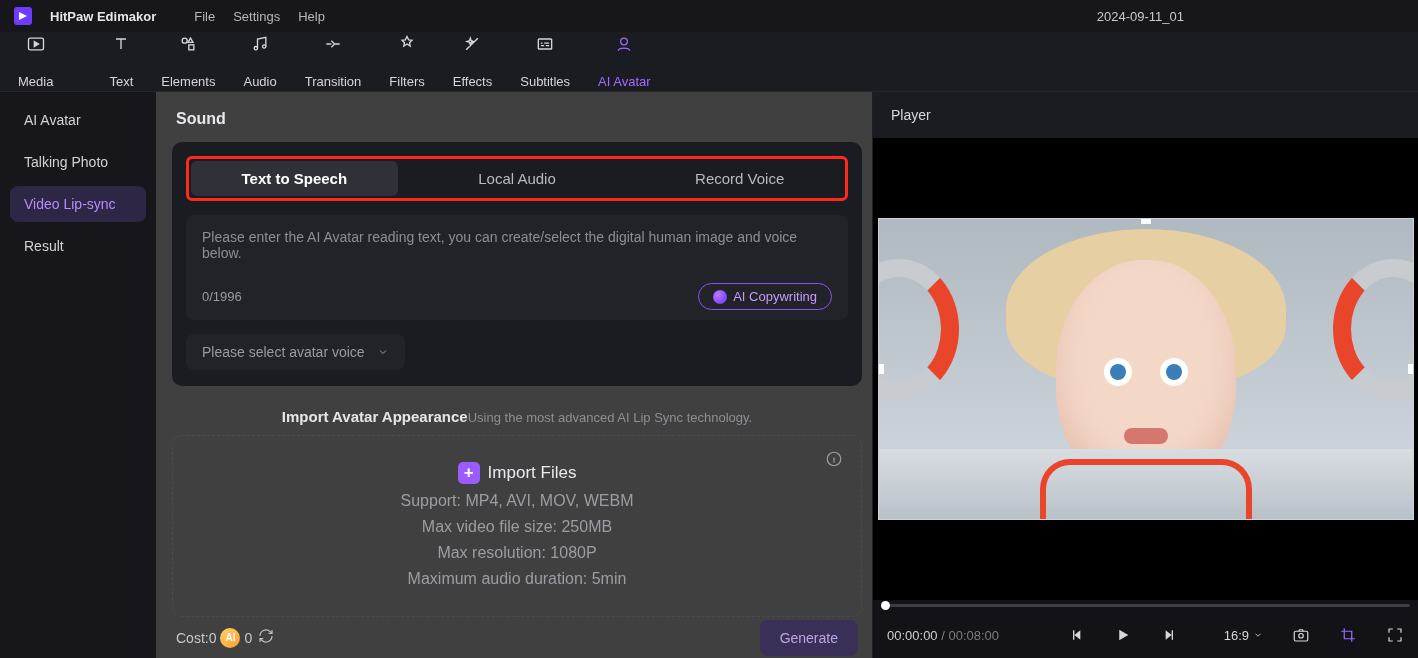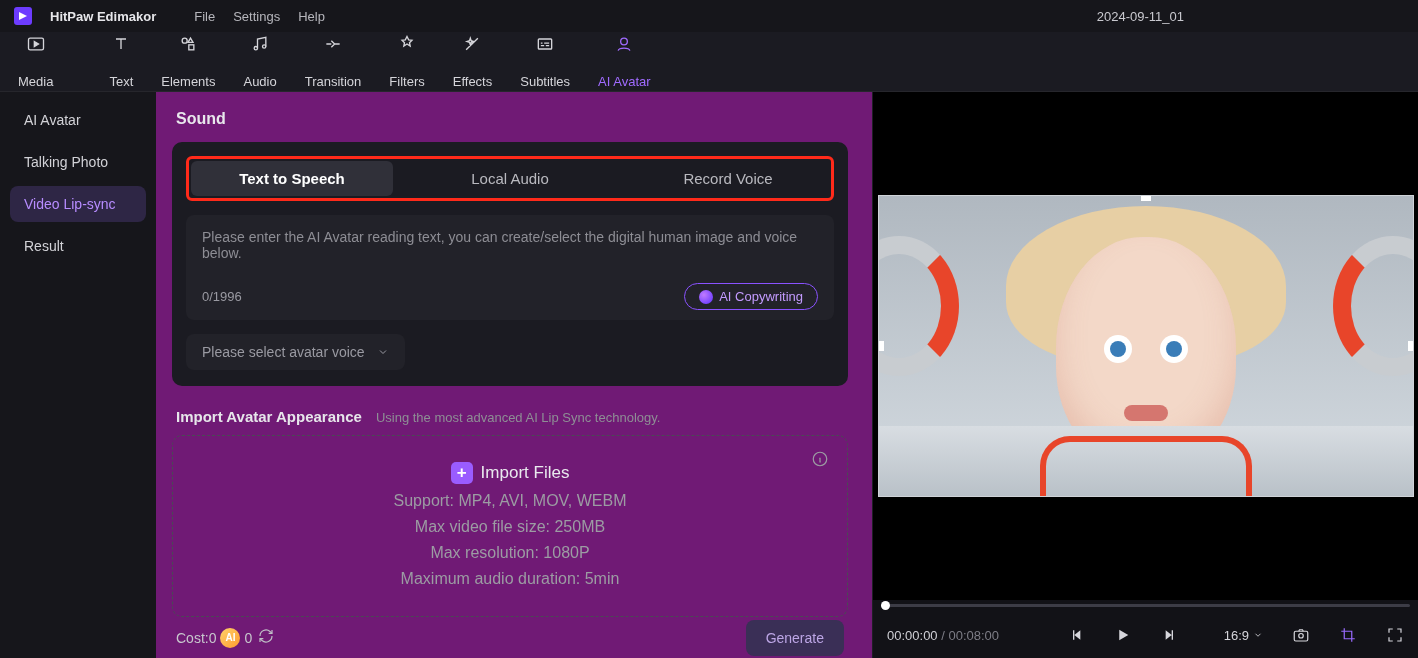--- a/index.html
+++ b/index.html
@@ -16,38 +16,38 @@
 .ribbon .item svg { stroke:#d5d5da; }
 .ribbon .item.active { color:#a06bff; }
 .ribbon .item.active svg { stroke:#a06bff; }
 .ribbon .dot { width:4px; height:4px; background:#a06bff; border-radius:50%; position:relative; top:-42px; left:26px; }
 
 .body { display:flex; height: 566px; }
 .sidebar { width: 156px; padding: 10px 10px; background:#16161b; }
 .sidebar .sbtn { padding:10px 14px; border-radius:8px; color:#d2d2d7; font-size:14px; cursor:pointer; margin-bottom:6px; }
 .sidebar .sbtn.active { background:#2e2645; color:#b78cff; }
 
-.main { flex:1; background:#701a75; padding: 12px 24px 0 16px; display:flex; flex-direction:column; min-width:0; }
+.main { flex:1; background:#404040; padding: 12px 10px 0 16px; display:flex; flex-direction:column; min-width:0; }
 .section-title { font-size:16px; font-weight:600; color:#e8e8ec; margin: 6px 4px 14px; }
 
 .sound-card { background:#1b1b22; border-radius:10px; padding:14px 14px 16px; }
 .tabs-row { display:flex; gap:16px; border:3px solid #ff2a1a; border-radius:6px; padding:2px 2px; }
 .tab { flex:1; text-align:center; padding:9px 0; font-size:15px; color:#b9b9bf; cursor:pointer; border-radius:6px; }
 .tab.active { background:#303039; color:#fff; font-weight:600; }
 
 .textbox { margin-top:14px; background:#222229; border-radius:8px; padding:14px 16px 10px; }
 .textbox .ph { color:#8d8d94; font-size:14px; min-height:48px; }
 .textbox .bottom { display:flex; justify-content:space-between; align-items:center; margin-top:6px; }
 .counter { color:#9a9aa2; font-size:13px; }
 .copy-btn { border:1px solid #8a52ff; color:#c39bff; border-radius:18px; padding:5px 14px; font-size:13px; display:flex; align-items:center; gap:6px; cursor:pointer; }
 .copy-btn .orb { width:14px; height:14px; border-radius:50%; background: radial-gradient(circle at 35% 35%, #c07bff, #5b2fff); }
 
 .voice-select { margin-top:14px; background:#222229; border-radius:8px; padding:10px 16px; display:inline-flex; align-items:center; gap:12px; color:#9a9aa2; font-size:14px; cursor:pointer; }
 
-.import-header { display:flex; align-items:baseline; gap:14px; margin:22px 4px 10px; }
+.import-header { display:flex; align-items:baseline; margin:22px 4px 10px;justify-content:center; }
 .import-title { font-size:15px; font-weight:600; color:#e6e6ea; }
 .import-sub { font-size:13px; color:#8e8e95; }
 
 .dropzone { border:1.5px dashed #4a4a54; border-radius:10px; padding:26px 10px 28px; position:relative; display:flex; flex-direction:column; align-items:center; gap:8px; color:#9c9ca3; }
 .dropzone .info-ic { position:absolute; top:14px; right:18px; color:#9c9ca3; }
 .import-line { display:flex; align-items:center; gap:8px; color:#e9e9ee; font-size:17px; }
 .plus { width:22px; height:22px; background:#9a5cff; border-radius:5px; display:flex; align-items:center; justify-content:center; color:#fff; font-weight:700; }
 
 .footer { margin-top:auto; height:60px; display:flex; align-items:center; padding:0 4px; }
 .cost { color:#c7c7cd; font-size:14px; }
@@ -239,20 +239,21 @@
         <svg width="16" height="16" viewBox="0 0 24 24" fill="none" stroke="currentColor" stroke-width="1.8">
             <path d="M3 12a9 9 0 0 1 15-6.7L21 8M21 12a9 9 0 0 1-15 6.7L3 16"></path>
             <path d="M21 3v5h-5M3 21v-5h5"></path>
           </svg>
       </span>
       <div class="gen-btn">Generate</div>
     </div>
   </div>
 
   <div class="player">
+    <div class="player-head">Player</div>
     <div class="stage">
       <div class="avatar-frame">
 
         <span class="handle" style="top:-5px;left:50%;transform:translateX(-50%)"></span>
         <span class="handle" style="bottom:-5px;left:50%;transform:translateX(-50%)"></span>
         <span class="handle" style="left:-5px;top:50%;transform:translateY(-50%)"></span>
         <span class="handle" style="right:-5px;top:50%;transform:translateY(-50%)"></span>
         <div class="hair"></div>
         <div class="headset l"></div>
         <div class="headset r"></div>

